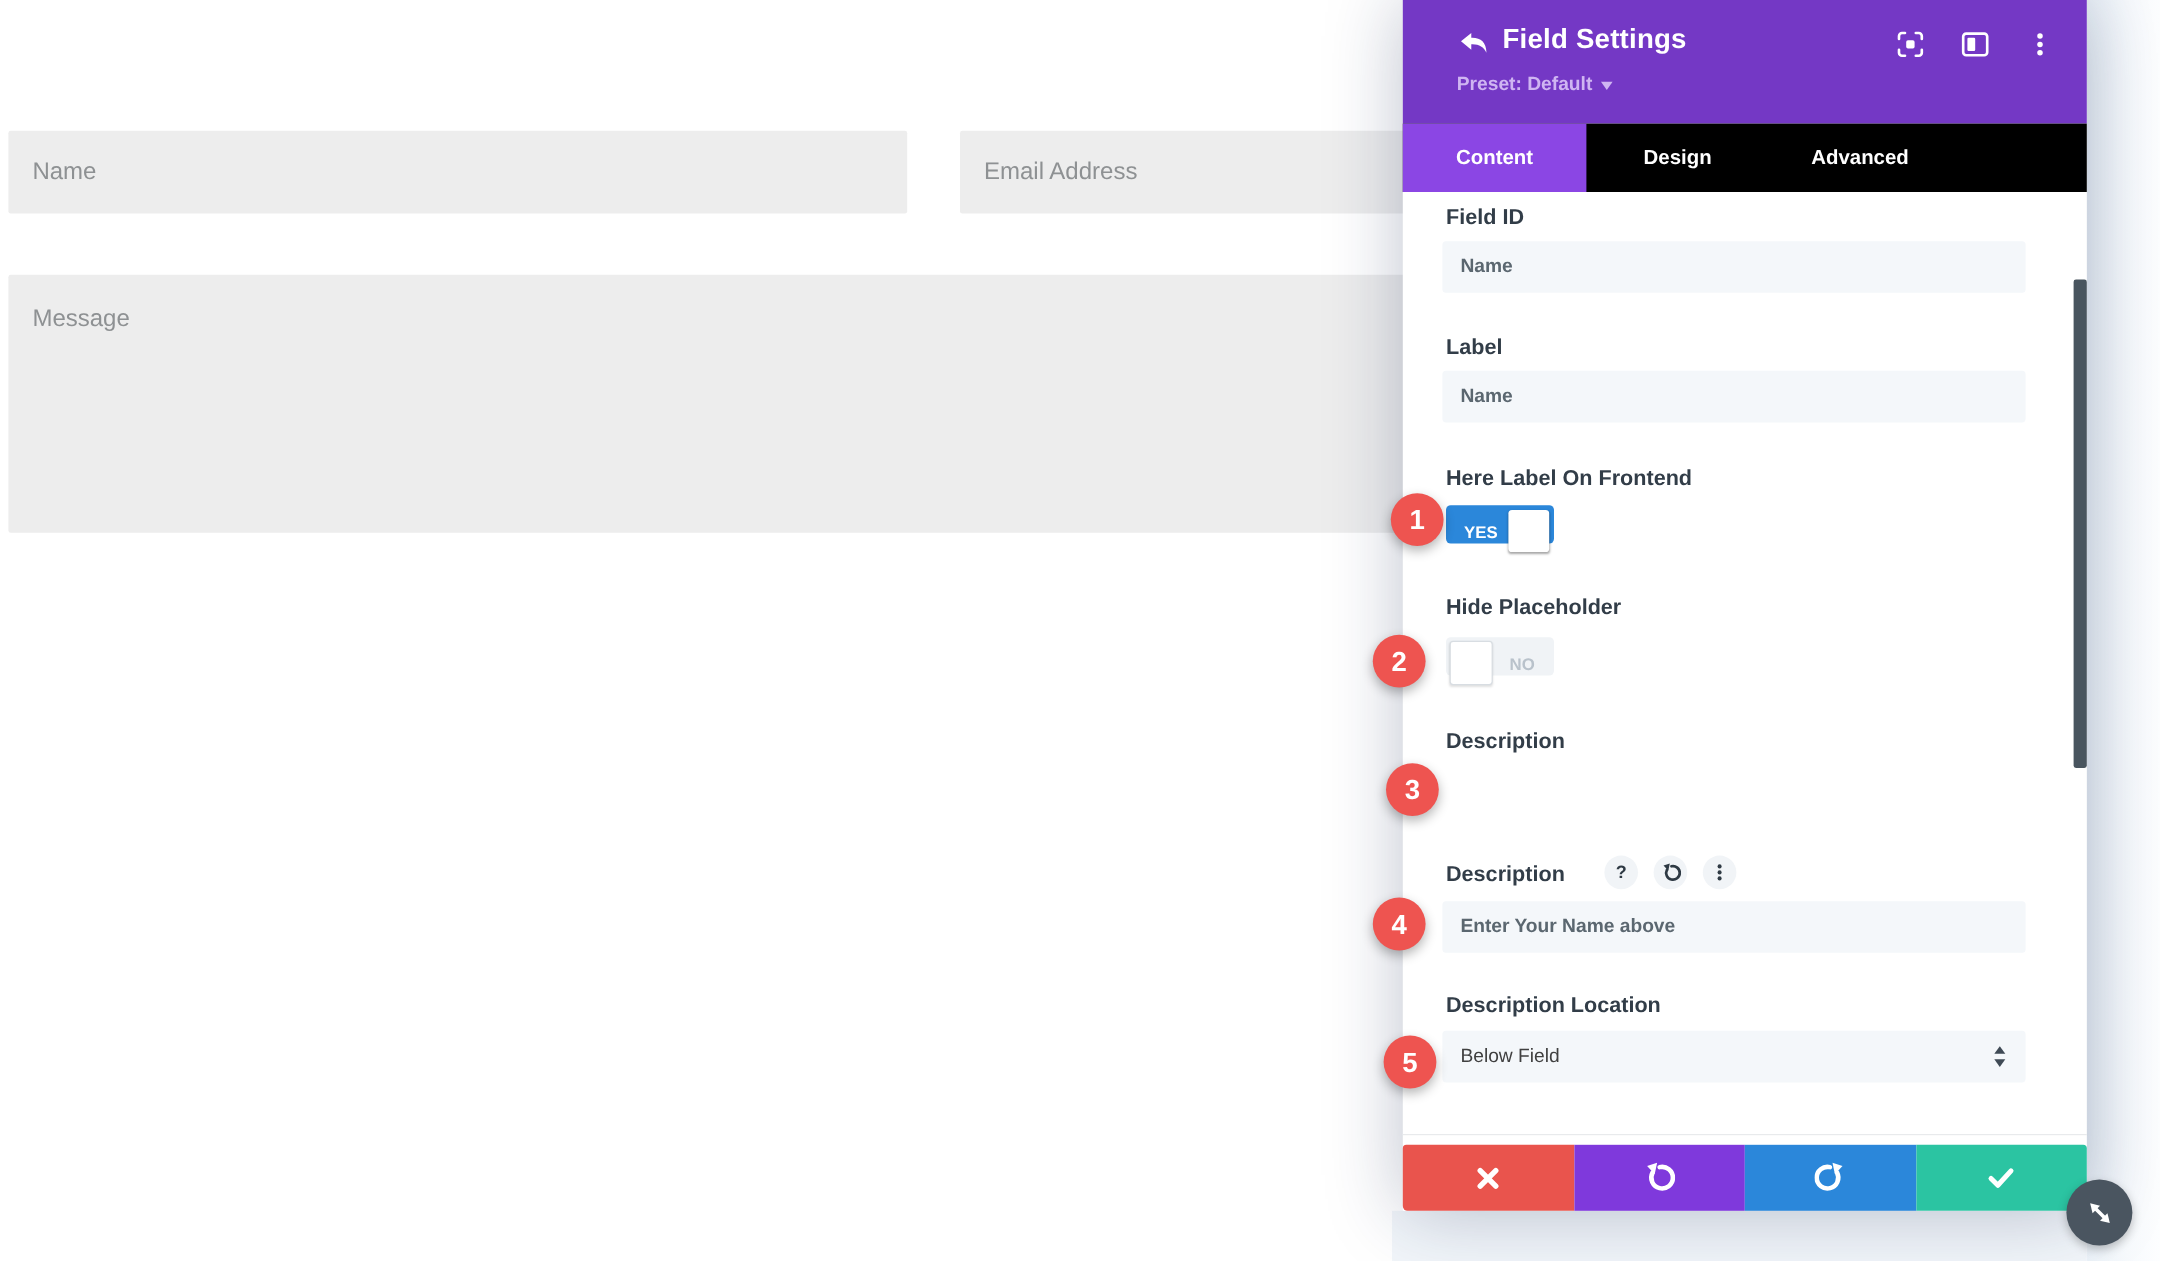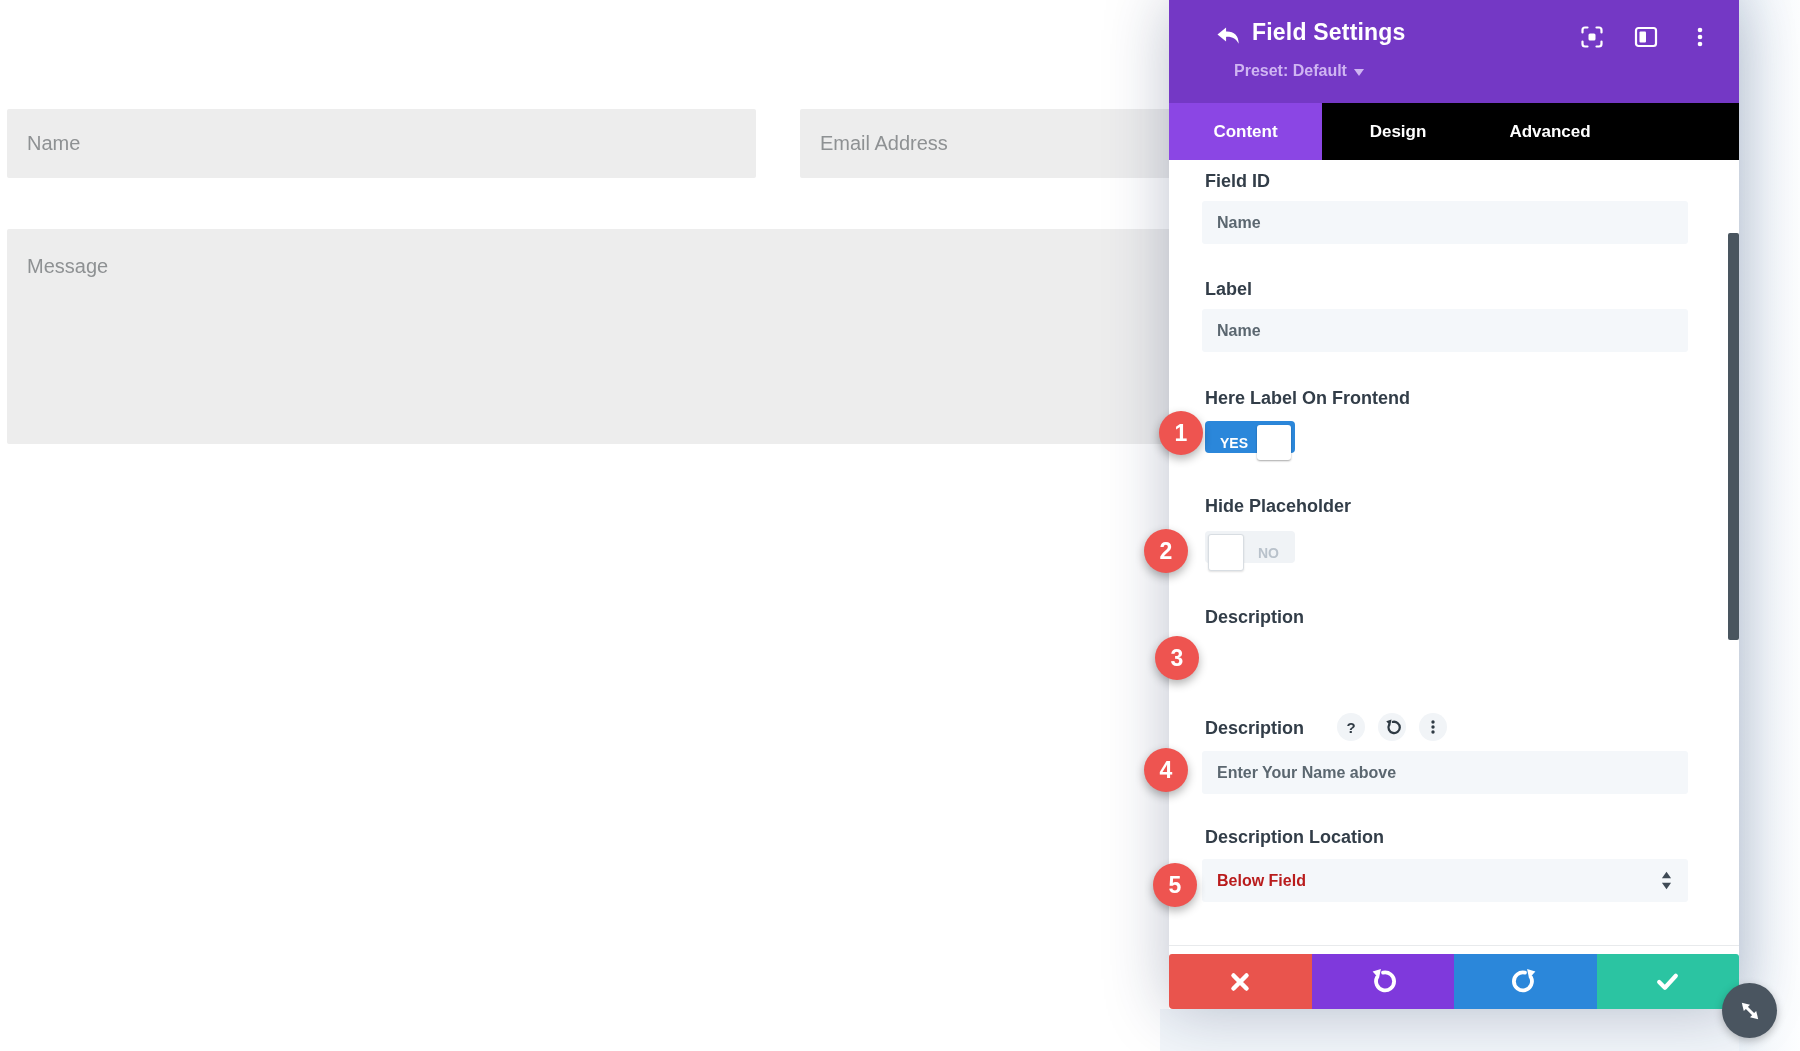--- a/index.html
+++ b/index.html
@@ -19,34 +19,34 @@
   .pv-email{left:800px;top:109px;width:749px;height:69px;padding:0 20px;}
   .pv-message{left:7px;top:229px;width:1532px;height:215px;padding:26px 20px;resize:none;font-size:20px;}
 
   
   .panel{position:absolute;left:1169px;top:0;width:570px;height:1009px;background:#ffffff;
     box-shadow:0 0 60px rgba(20,35,80,0.28);z-index:2;}
 
   .hdr{position:absolute;left:0;top:0;width:100%;height:103px;background:#7438c5;}
   .back{position:absolute;left:44px;top:22px;width:30px;height:30px;cursor:pointer;}
   .title{position:absolute;left:83px;top:19px;color:#ffffff;font-size:23px;font-weight:700;letter-spacing:.2px;}
-  .preset{position:absolute;left:45px;top:62px;color:#cfb5f2;font-size:16px;font-weight:700;cursor:pointer;display:flex;align-items:center;gap:7px;margin-left:20px;}
+  .preset{position:absolute;left:45px;top:62px;color:#cfb5f2;font-size:16px;font-weight:700;cursor:pointer;display:flex;align-items:center;gap:7px;}
   .hicons{position:absolute;right:26px;top:24px;display:flex;align-items:center;gap:28px;}
   .hicon{width:26px;height:26px;cursor:pointer;display:flex;align-items:center;justify-content:center;}
 
   .tabs{position:absolute;left:0;top:103px;width:100%;height:57px;background:#000000;display:flex;}
   .tab{width:152px;height:57px;display:flex;align-items:center;justify-content:center;
     color:#ffffff;font-size:17px;font-weight:700;cursor:pointer;}
   .tab.active{width:153px;background:#8b46e4;}
 
   .lbl{position:absolute;left:36px;color:#323d48;font-size:18px;font-weight:700;line-height:22px;}
   .tinput{position:absolute;left:33px;width:486px;height:43px;background:#f4f7fa;border:none;outline:none;
     border-radius:3px;padding:0 15px;color:#5b6770;font-size:16px;font-weight:700;}
   .tselect{position:absolute;left:33px;width:486px;height:43px;background:#f4f7fa;border-radius:3px;
-    display:flex;align-items:center;padding:0 15px;color:#b91c1c;font-size:16px;font-weight:700;cursor:pointer;}
+    display:flex;align-items:center;padding:0 15px;color:#404040;font-size:16px;font-weight:400;cursor:pointer;}
   .sel-arrows{position:absolute;right:16px;top:12px;}
 
   .toggle{position:absolute;left:36px;width:90px;height:32px;border-radius:4px;cursor:pointer;}
   .toggle-on{background:#2b87da;}
   .toggle-on .tg-text{position:absolute;left:15px;top:14px;color:#ffffff;font-size:14px;font-weight:700;}
   .toggle-on .knob{position:absolute;right:4px;top:4px;width:34px;height:35px;background:#ffffff;border-radius:3px;
     box-shadow:0 1px 2px rgba(0,0,0,.35);}
   .toggle-off{background:#f0f3f6;}
   .toggle-off .tg-text{position:absolute;right:16px;top:14px;color:#b9c2cb;font-size:14px;font-weight:700;}
   .toggle-off .knob{position:absolute;left:3px;top:3px;width:36px;height:37px;background:#ffffff;border:1px solid #d8dde2;

